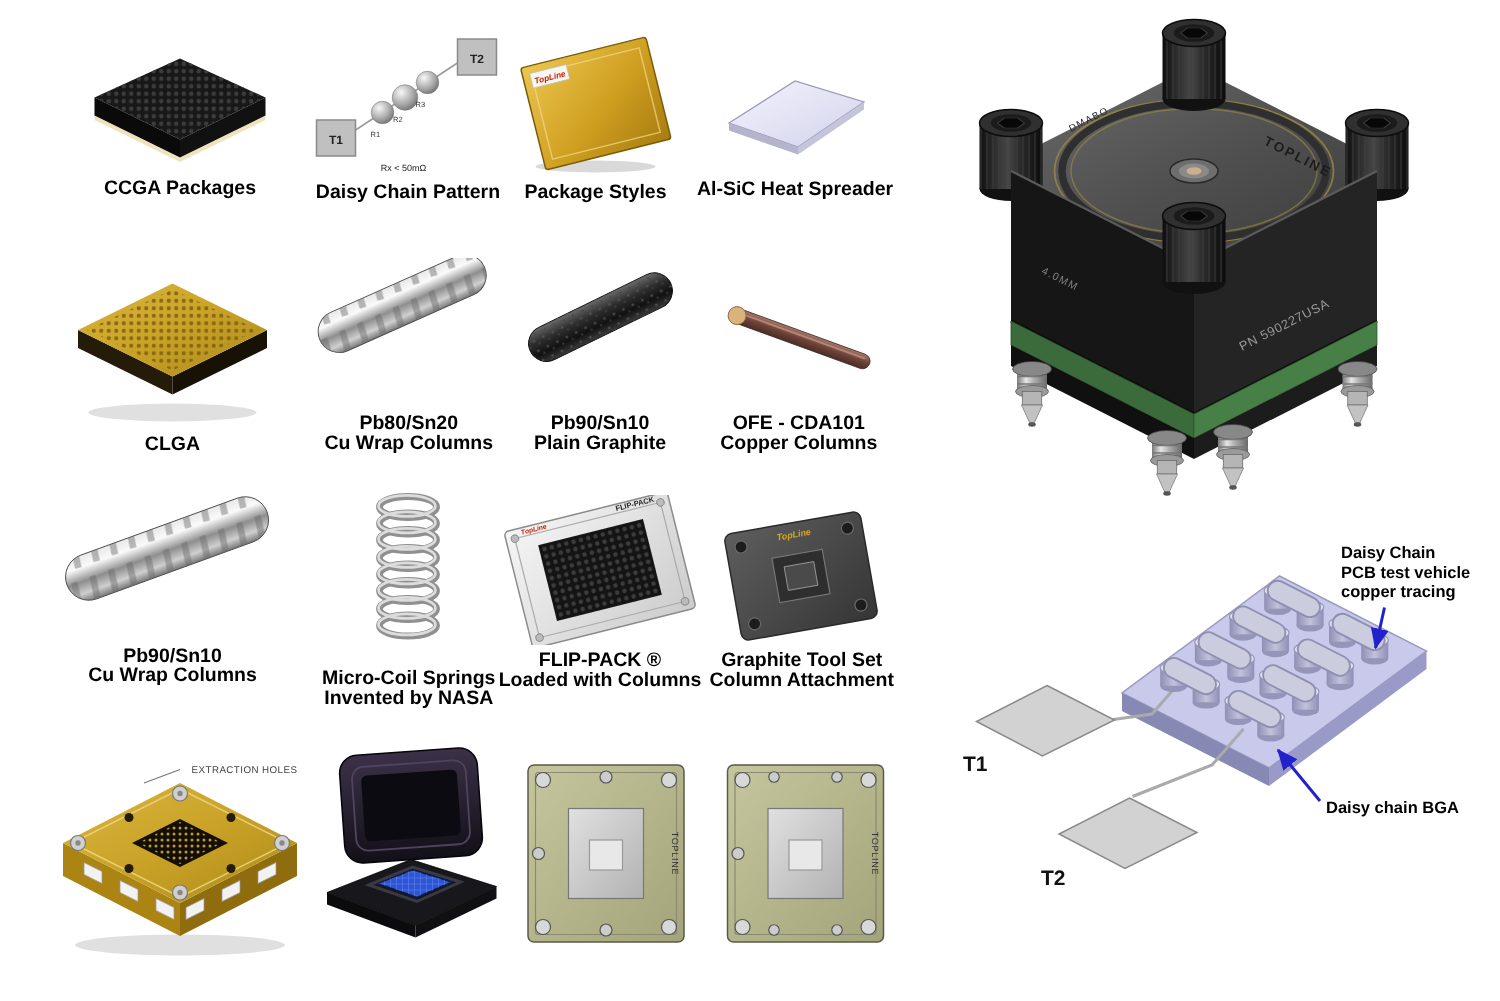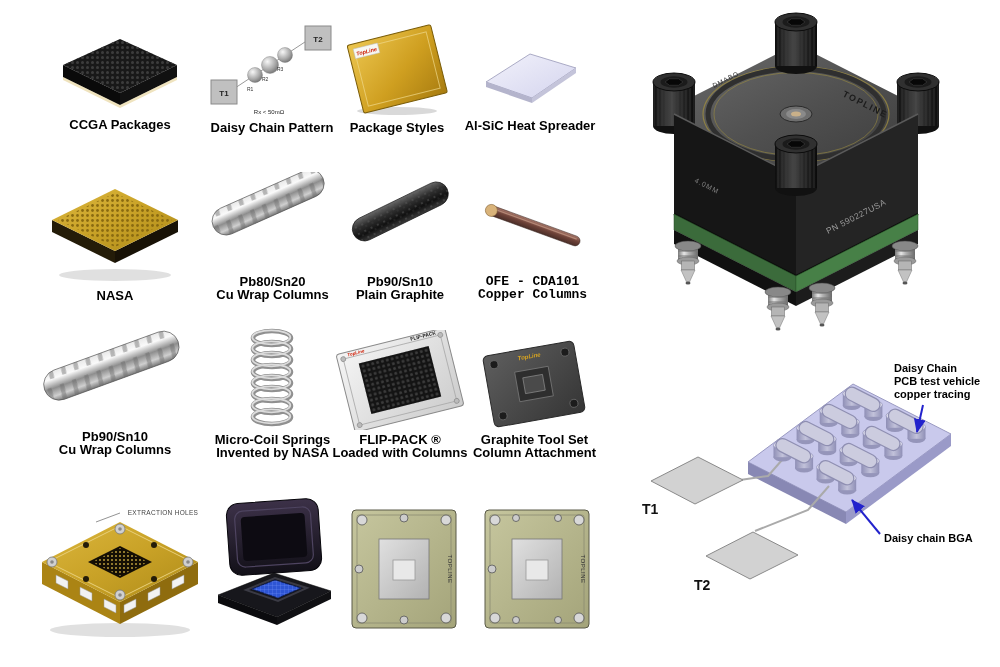--- a/index.html
+++ b/index.html
@@ -198,21 +198,21 @@
 
   <figure class="cell" style="left:45px;top:183px;width:140px;">
     <svg viewBox="0 0 140 103">
       <ellipse cx="70" cy="92" rx="56" ry="6" fill="rgba(0,0,0,0.12)"></ellipse>
       <polygon points="7,37 70,68 70,80 7,49" fill="#241c08"></polygon>
       <polygon points="70,68 133,37 133,49 70,80" fill="#181206"></polygon>
       <polygon points="70,6 133,37 70,68 7,37" fill="url(#g-clga)"></polygon>
       <polygon points="70,10 127,37 70,64 13,37" fill="url(#p-lga)"></polygon>
     </svg>
     <figcaption>
-      <div>NASA</div>
+      <div>CLGA</div>
         <div></div>
     </figcaption>
   </figure>
 
   <figure class="cell" style="left:200px;top:172px;width:145px;">
     <svg viewBox="0 0 145 100">
       <g transform="translate(6,58) rotate(-24)">
         <rect x="8" y="-14" width="120" height="28" rx="14" fill="url(#g-col)" stroke="#4a4a4a" stroke-width="0.6"></rect>
         <rect x="8" y="-14" width="120" height="28" rx="14" fill="url(#p-wrap)" opacity="0.45"></rect>
       </g>
@@ -229,21 +229,21 @@
         <rect x="4" y="-12" width="104" height="24" rx="12" fill="url(#g-dark)" stroke="#0a0a0a" stroke-width="0.6"></rect>
         <rect x="4" y="-12" width="104" height="24" rx="12" fill="url(#p-speck)" opacity="0.7"></rect>
       </g>
     </svg>
     <figcaption>
       <div>Pb90/Sn10</div>
         <div>Plain Graphite</div>
     </figcaption>
   </figure>
 
-  <figure class="cell" style="left:470px;top:185px;width:125px;font-family:Liberation Mono, monospace;">
+  <figure class="cell" style="left:470px;top:185px;width:125px;">
     <svg viewBox="0 0 125 87">
       <g transform="translate(12,22) rotate(20)">
         <rect x="6" y="-5" width="98" height="10" rx="5" fill="url(#g-cu)" stroke="#3a2620" stroke-width="0.5"></rect>
         <line x1="10" y1="-2.2" x2="100" y2="-2.2" stroke="#c69a86" stroke-width="1.2" opacity="0.7"></line>
         <circle cx="10" cy="0" r="6" fill="#d9b37a" stroke="#8a6a40" stroke-width="0.6"></circle>
       </g>
     </svg>
     <figcaption>
       <div>OFE - CDA101</div>
         <div>Copper Columns</div>
@@ -256,21 +256,21 @@
         <rect x="6" y="-15.5" width="142" height="31" rx="15.5" fill="url(#g-col)" stroke="#4a4a4a" stroke-width="0.6"></rect>
         <rect x="6" y="-15.5" width="142" height="31" rx="15.5" fill="url(#p-wrap)" opacity="0.45"></rect>
       </g>
     </svg>
     <figcaption>
       <div>Pb90/Sn10</div>
         <div>Cu Wrap Columns</div>
     </figcaption>
   </figure>
 
-  <figure class="cell" style="left:225px;top:322px;width:95px;">
+  <figure class="cell" style="left:225px;top:322px;width:95px;gap:12px;">
     <svg viewBox="0 0 95 108">
       <g fill="none" stroke="#909090" stroke-width="4.6">
         <ellipse cx="47" cy="16" rx="19" ry="7"></ellipse>
           <ellipse cx="47" cy="27" rx="19" ry="7"></ellipse>
         <ellipse cx="47" cy="38" rx="19" ry="7"></ellipse>
           <ellipse cx="47" cy="50" rx="19" ry="7"></ellipse>
         <ellipse cx="47" cy="61" rx="19" ry="7"></ellipse>
           <ellipse cx="47" cy="72" rx="19" ry="7"></ellipse>
         <ellipse cx="47" cy="84" rx="19" ry="7"></ellipse>
           <ellipse cx="47" cy="95" rx="19" ry="7"></ellipse>

